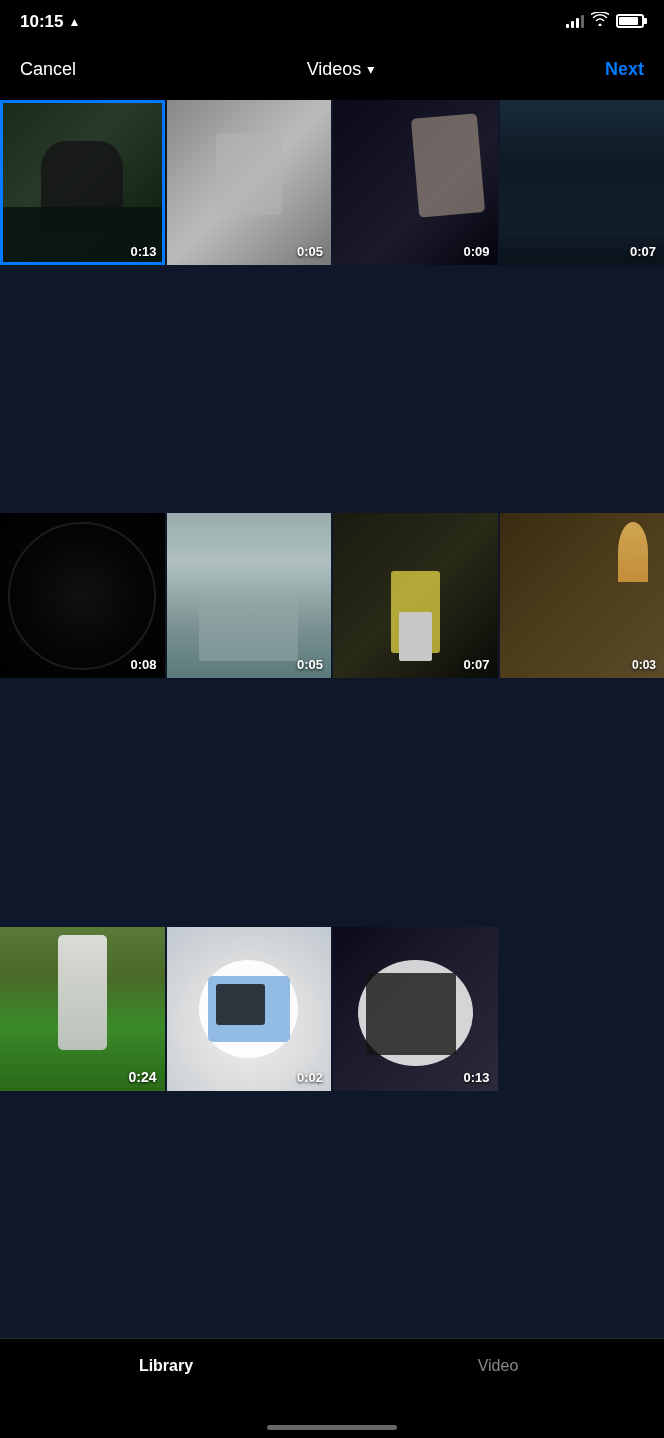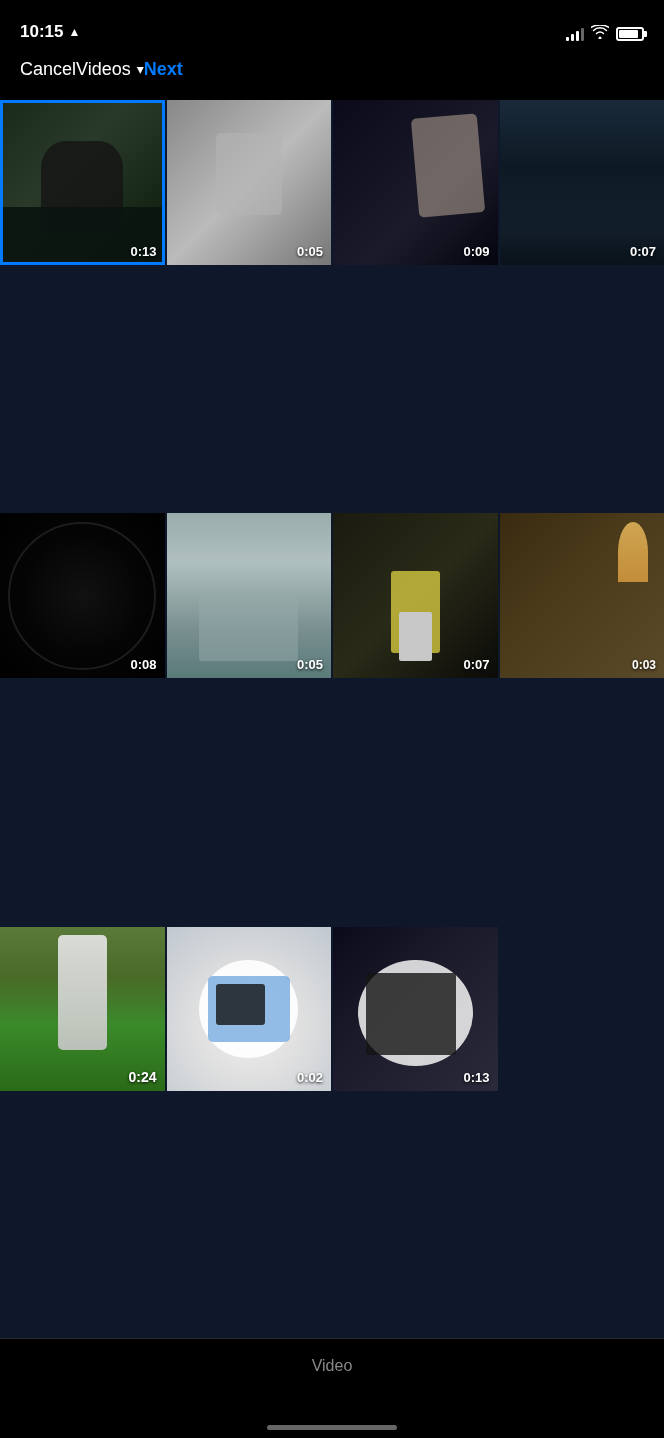--- a/index.html
+++ b/index.html
@@ -11,21 +11,21 @@
       background: #000;
       font-family: -apple-system, 'SF Pro Display', 'Helvetica Neue', sans-serif;
       overflow: hidden;
       position: relative;
     }
 
     
     .status-bar {
       display: flex;
       justify-content: space-between;
-      align-items: flex-end;
+      align-items: flex-start;
       padding: 12px 20px 8px;
       height: 50px;
     }
 
     .status-time {
       color: #fff;
       font-size: 17px;
       font-weight: 600;
       display: flex;
       align-items: center;
@@ -82,20 +82,21 @@
     .battery-fill {
       background: #fff;
       height: 100%;
       width: 85%;
       border-radius: 1px;
     }
 
     
     .nav-bar {
       display: flex;
+      justify-content: space-between;
       align-items: center;
       padding: 8px 20px 20px;
       height: 50px;
     }
 
     .nav-cancel {
       color: #fff;
       font-size: 18px;
       font-weight: 400;
       cursor: pointer;
@@ -427,16 +428,19 @@
       <div style="position:absolute;top:20%;left:15%;width:70%;height:65%;background:rgba(255,255,255,0.9);border-radius:50%;opacity:0.9;"></div>
           <div style="position:absolute;top:28%;left:20%;width:55%;height:50%;background:rgba(20,20,20,0.8);border-radius:3px;"></div>
     </div>
     <span style="position:absolute;bottom:6px;right:8px;color:#fff;font-size:13px;font-weight:600;text-shadow:0 1px 3px rgba(0,0,0,0.9);">0:13</span>
   </div>
     </div>
 </div>
 
 <div class="tab-bar">
   <div class="tab-item">
+    <span class="tab-label active">Library</span>
+  </div>
+  <div class="tab-item">
     <span class="tab-label">Video</span>
   </div>
   <div class="home-indicator"></div>
 </div>
 
 </body></html>

